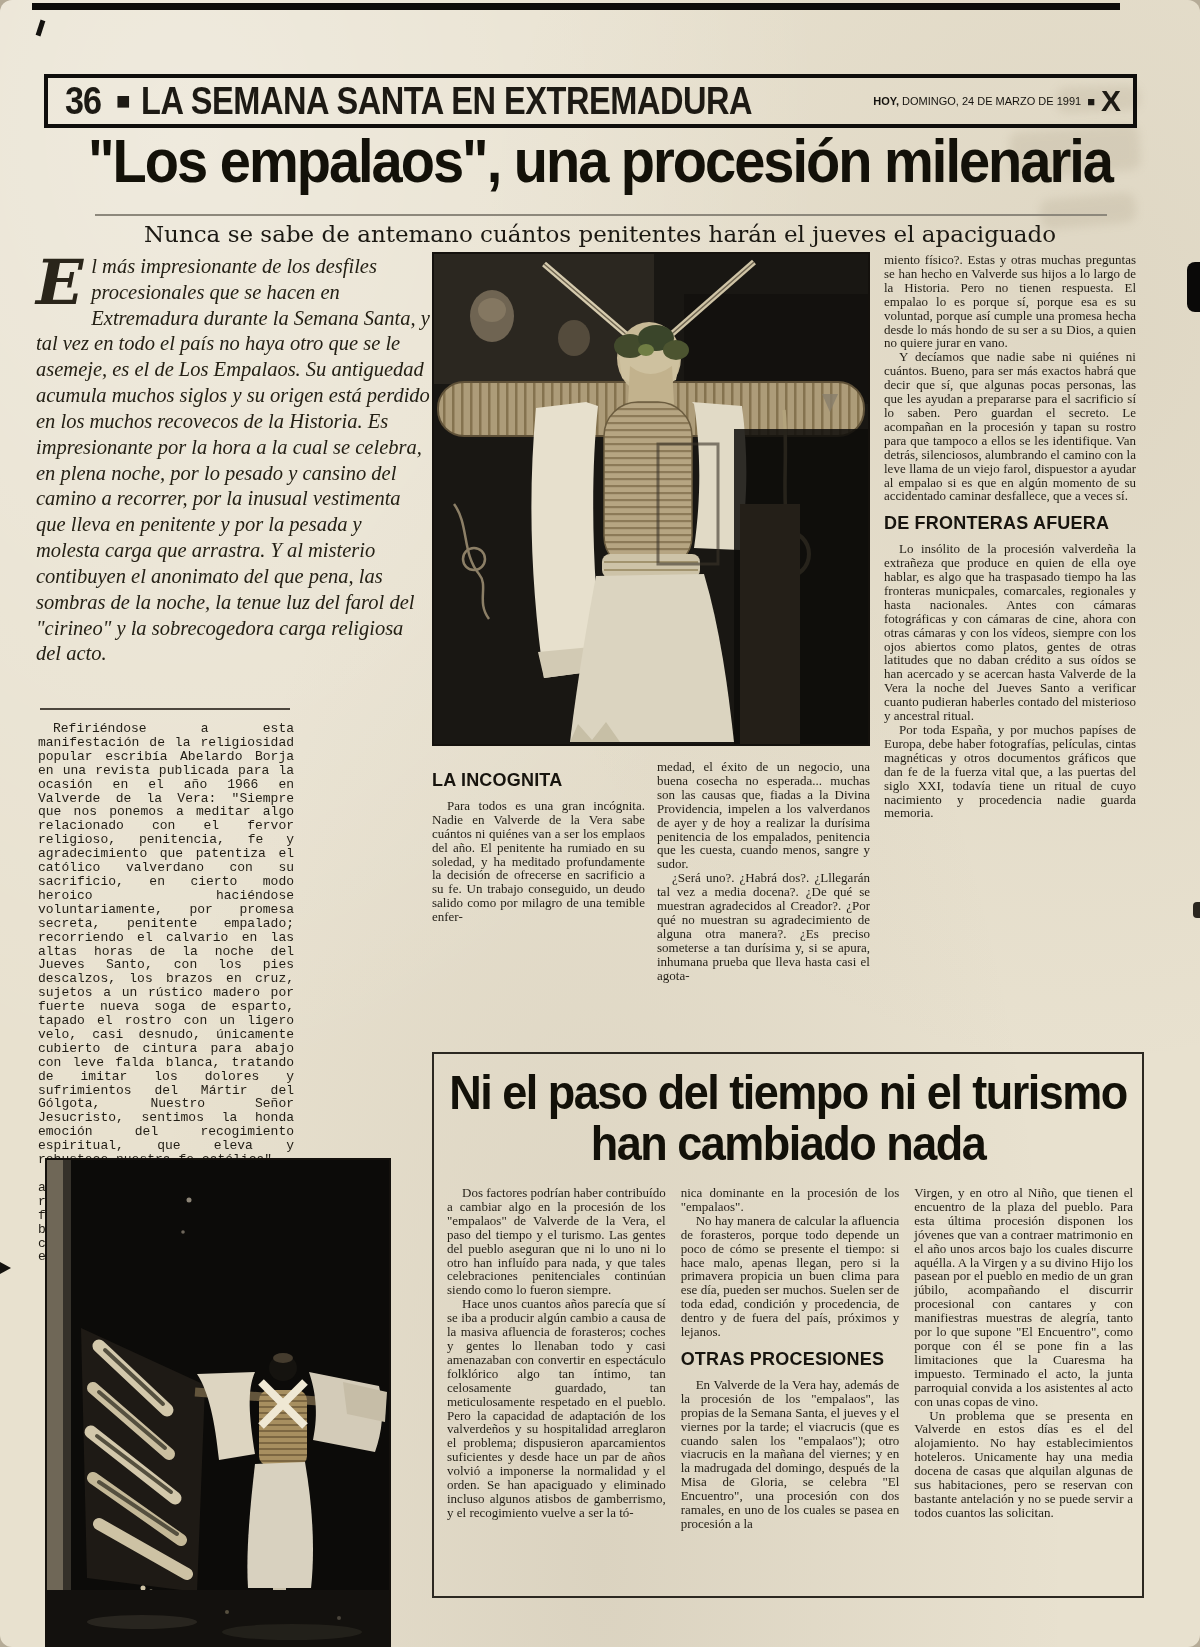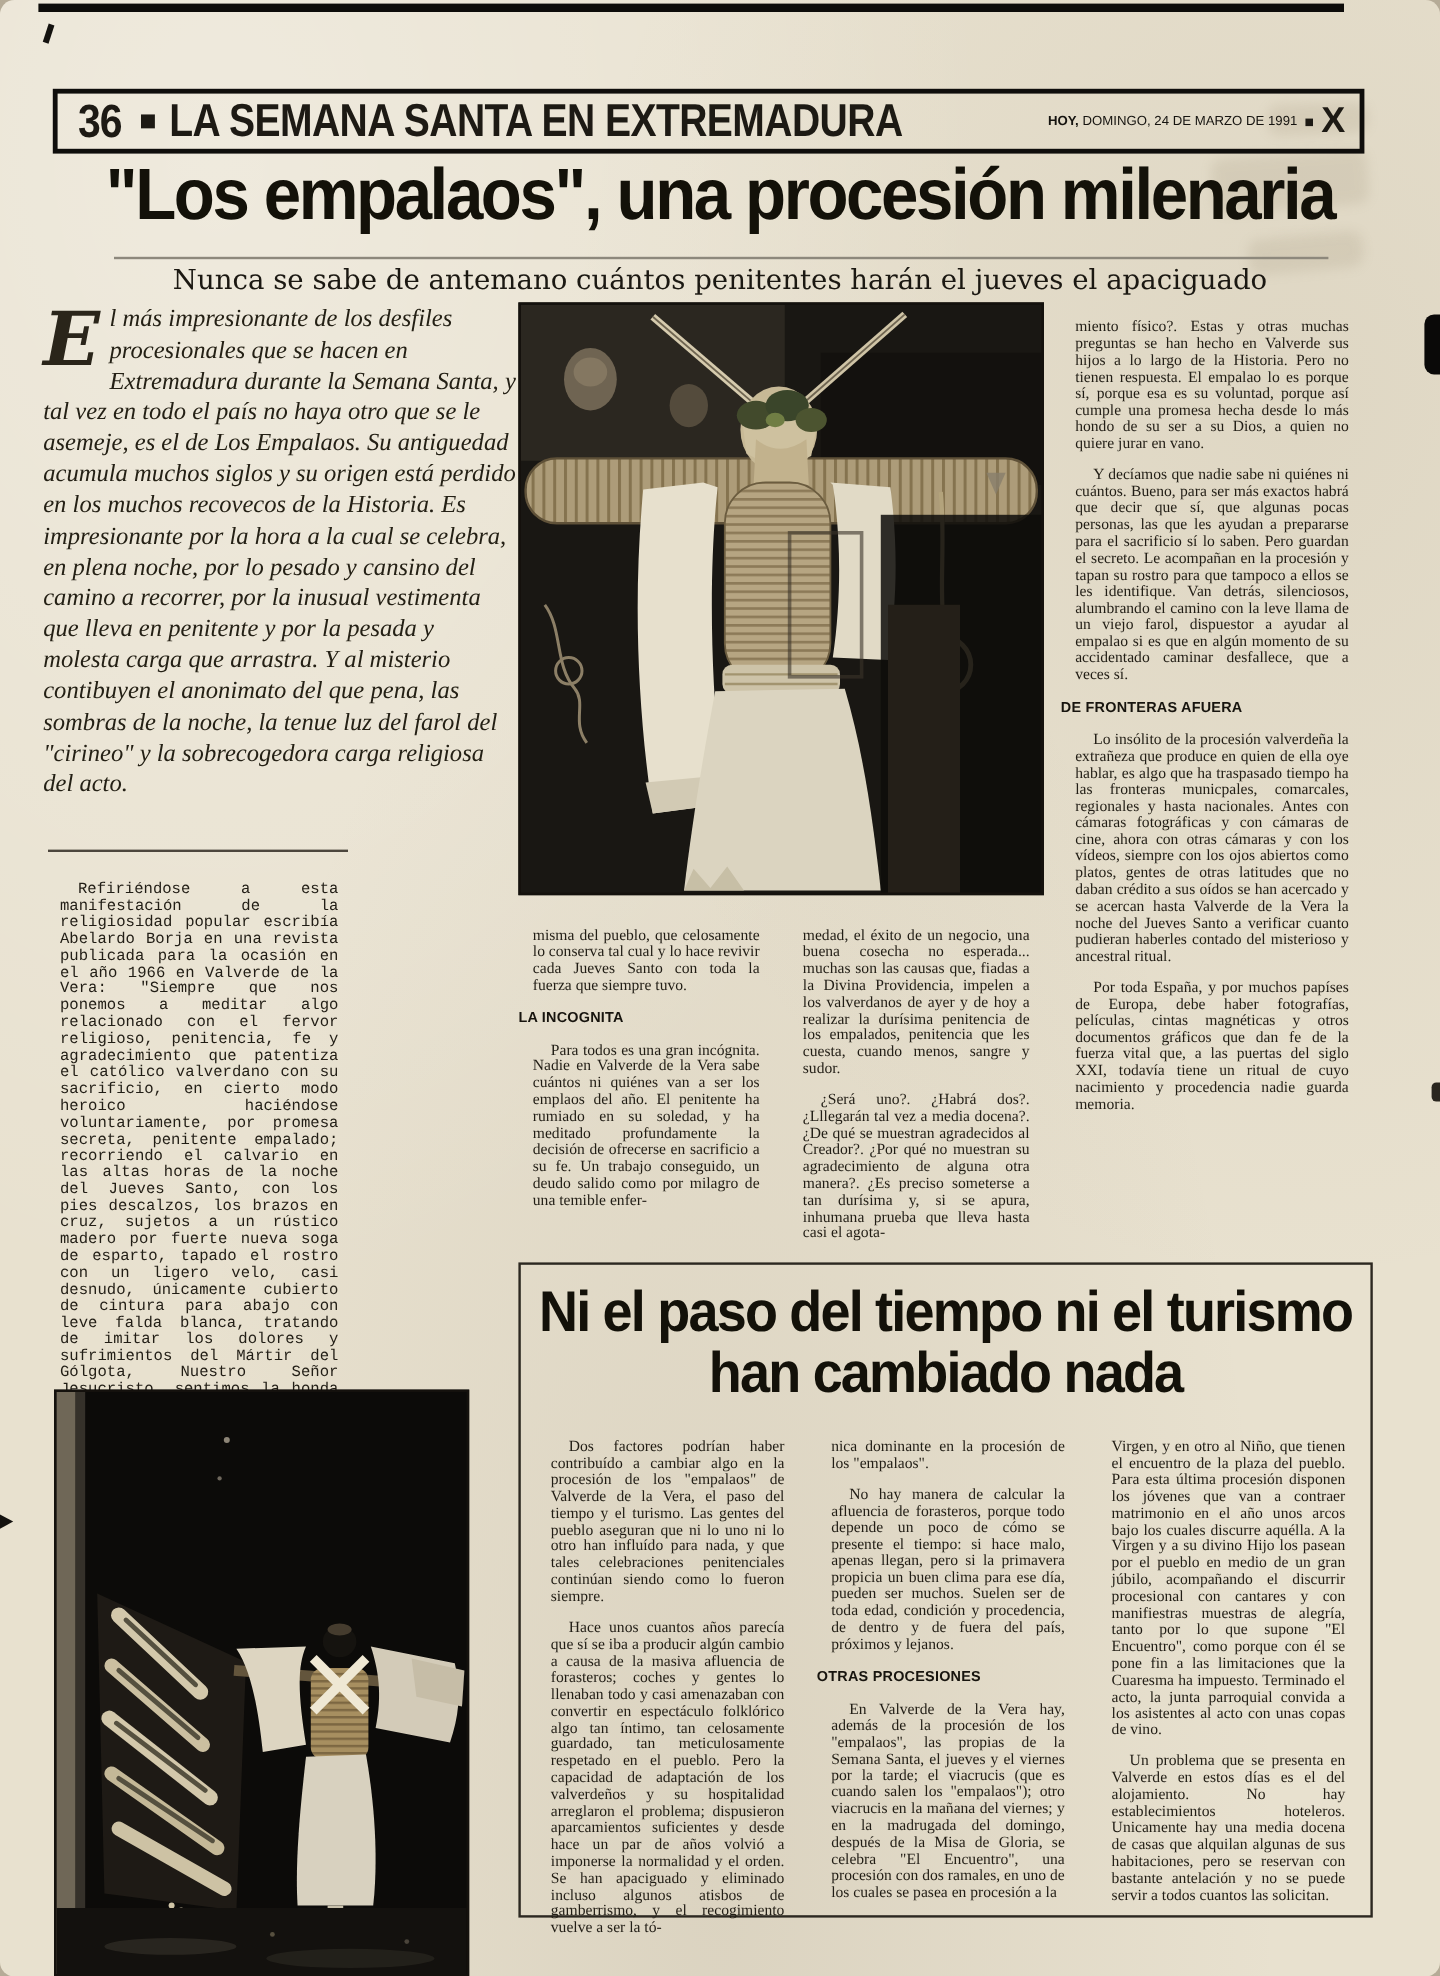--- a/index.html
+++ b/index.html
@@ -60,24 +60,24 @@
     position:absolute;left:36px;top:254px;width:394px;
     font-style:italic;font-size:20.5px;line-height:1.26;color:#242015;
   }
   .dropcap{
     float:left;font-family:"DejaVu Serif", serif;font-style:italic;font-weight:700;
     font-size:62px;line-height:46px;margin:6px 8px 0 0;color:#2a251a;
   }
 
   
   .small{font-size:13px;line-height:13.9px;text-align:justify;color:#211d15;}
-  .small p{margin:12px;text-indent:15px;}
+  .small p{margin:0;text-indent:15px;}
   .small p.cont{text-indent:0;}
   .colhead{
-    font-family:"Liberation Sans", sans-serif;font-weight:700;font-size:12px;
+    font-family:"Liberation Sans", sans-serif;font-weight:700;font-size:18px;
     letter-spacing:.2px;margin:14px 0 11px;text-indent:0;color:#17140e;
   }
   .leftcol-rule{position:absolute;left:40px;top:708px;width:250px;height:2px;background:#4c463d;}
   .leftcol-small{position:absolute;left:38px;top:722px;width:256px;font-family:Liberation Mono, monospace;}
   .byline{
     position:absolute;left:296px;top:1156px;font-family:"Liberation Sans", sans-serif;
     font-size:23px;line-height:1.2;color:#32302b;
   }
   .col-a{position:absolute;left:432px;top:760px;width:213px;}
   .col-b{position:absolute;left:657px;top:760px;width:213px;}
@@ -200,21 +200,20 @@
       <circle cx="347" cy="332" r="16" stroke="#a79873" stroke-width="3.5" fill="none"></circle>
 
       <rect x="300" y="175" width="134" height="315" fill="#0e0d0b" opacity=".85"></rect>
       <rect x="306" y="250" width="60" height="240" fill="#241f18"></rect>
       <polygon points="388,140 404,140 396,158" fill="#877e6b" opacity=".8"></polygon>
       <rect x="224" y="190" width="60" height="120" fill="none" stroke="#3a342a" stroke-width="3" opacity=".6"></rect>
     </svg>
   </div>
 
   <div class="col-a small">
-    <p class="cont">misma del pueblo, que celosamente lo conserva tal cual y lo hace revivir cada Jueves Santo con toda la fuerza que siempre tuvo.</p>
     <h4 class="colhead">LA INCOGNITA</h4>
     <p>Para todos es una gran incógnita. Nadie en Valverde de la Vera sabe cuántos ni quiénes van a ser los emplaos del año. El penitente ha rumiado en su soledad, y ha meditado profundamente la decisión de ofrecerse en sacrificio a su fe. Un trabajo conseguido, un deudo salido como por milagro de una temible enfer-</p>
   </div>
   <div class="col-b small">
     <p class="cont">medad, el éxito de un negocio, una buena cosecha no esperada... muchas son las causas que, fiadas a la Divina Providencia, impelen a los valverdanos de ayer y de hoy a realizar la durísima penitencia de los empalados, penitencia que les cuesta, cuando menos, sangre y sudor.</p>
     <p>¿Será uno?. ¿Habrá dos?. ¿Lllegarán tal vez a media docena?. ¿De qué se muestran agradecidos al Creador?. ¿Por qué no muestran su agradecimiento de alguna otra manera?. ¿Es preciso someterse a tan durísima y, si se apura, inhumana prueba que lleva hasta casi el agota-</p>
   </div>
 
   <div class="col-r small">
     <p class="cont">miento físico?. Estas y otras muchas preguntas se han hecho en Valverde sus hijos a lo largo de la Historia. Pero no tienen respuesta. El empalao lo es porque sí, porque esa es su voluntad, porque así cumple una promesa hecha desde lo más hondo de su ser a su Dios, a quien no quiere jurar en vano.</p>

